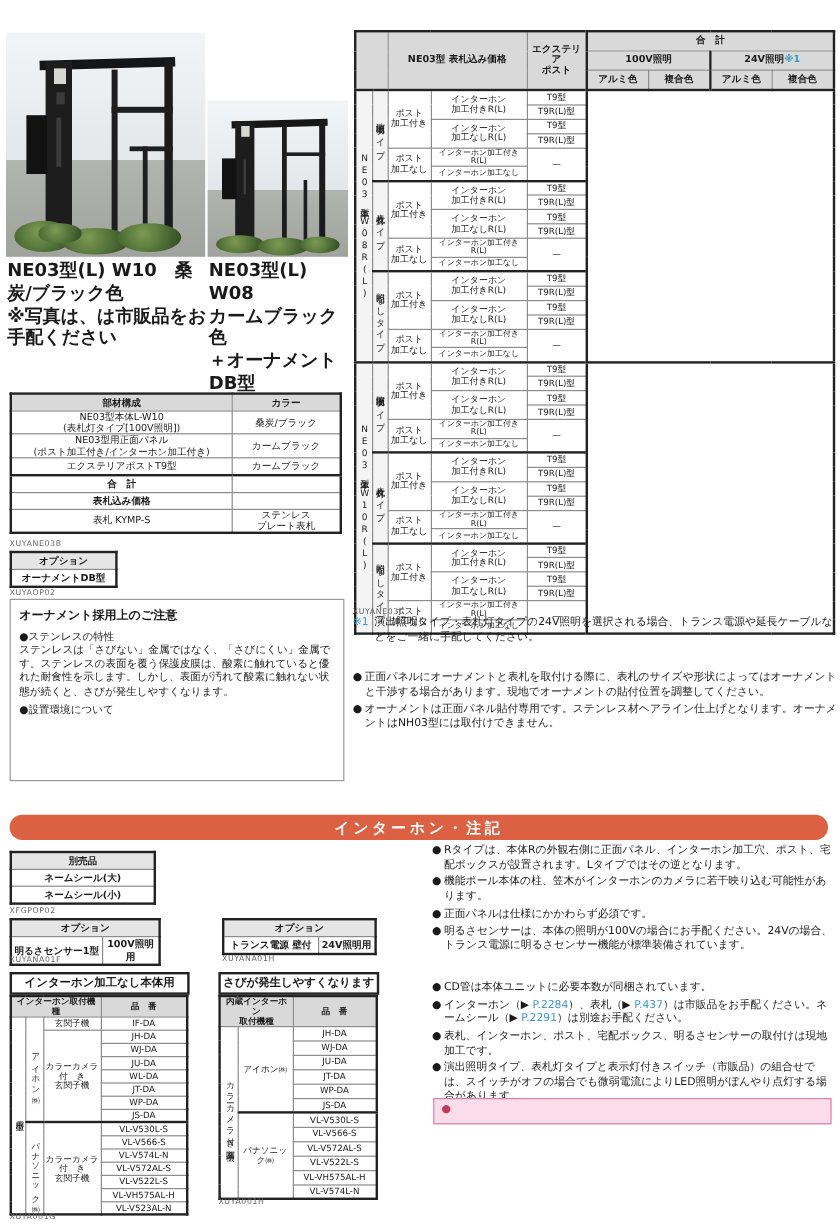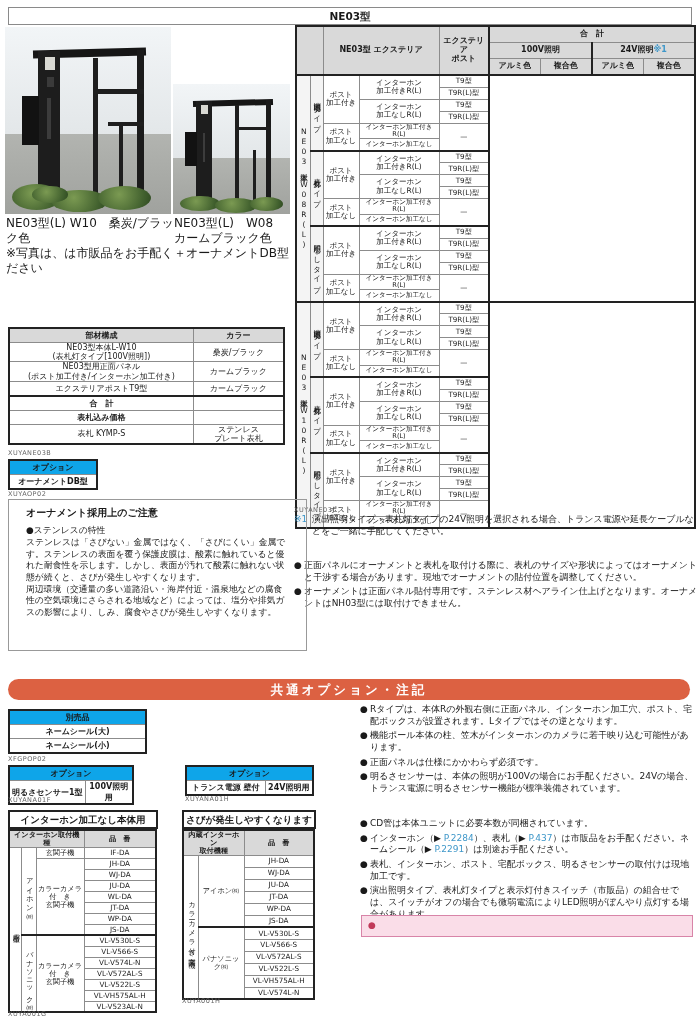--- a/index.html
+++ b/index.html
@@ -57,47 +57,46 @@
   
   #comp{position:absolute;left:8px;top:327px;width:277px;border:2px solid #222;}
   #comp th,#comp td{border:1px solid #8c8c8c;font-size:8px;line-height:1.15;}
   #comp th{background:#d9d9d9;font-weight:bold;height:13px;}
   #comp td{height:13px;}
   #comp tr.thick td{border-top:2px solid #222;}
   #comp td.bold{font-weight:bold;}
   
   .minitable{position:absolute;border:2px solid #222;}
   .minitable th,.minitable td{border:1px solid #8c8c8c;font-size:8px;height:13px;font-weight:bold;}
-  .minitable th{background:#0ea5e9;font-weight:bold;}
-  
-  .notice{position:absolute;left:8px;top:499px;width:263px;height:138px;border:1px solid #999;padding:6px 17px;}
+  .minitable th{background:#e5e5e5;font-weight:bold;}
+  
+  .notice{position:absolute;left:8px;top:499px;width:263px;height:138px;border:1px solid #999;padding:6px 7px;}
   .notice .ttl{font-size:10px;font-weight:bold;margin-bottom:5px;}
   .nh{font-size:8.8px;margin-top:2px;}
   .nb{font-size:8.8px;line-height:1.33;}
   
   .banner{position:absolute;left:8px;top:679px;width:682px;height:21px;background:#dc6142;border-radius:11px;
           color:#fff;font-weight:bold;font-size:12.5px;letter-spacing:3px;text-align:center;line-height:21px;}
   
   .ihtitle{position:absolute;border:2px solid #222;font-weight:bold;font-size:9.5px;text-align:center;line-height:15px;height:15px;}
   .ihtab{position:absolute;border:2px solid #222;}
   .ihtab th,.ihtab td{border:1px solid #8c8c8c;font-size:7.2px;line-height:1.1;}
   .ihtab th{background:#d9d9d9;font-weight:bold;}
   .ihtab td.vt{font-size:7px;}
   .ihtab tr.gsep td{border-top:2px solid #222;}
   
   .warn{position:absolute;left:361px;top:915px;width:318px;background:#fadde8;border:1px solid #d884a8;
         padding:4px 6px;display:flex;font-size:9px;line-height:1.3;color:#c13a5a;}
-  .cap{position:absolute;font-size:12px;line-height:1.25;}
+  .cap{position:absolute;font-size:15px;line-height:1.25;font-weight:bold;}
 </style>
 </head>
 <body>
 
 <div class="page">
 
-  <div class="titlebar"><span>NE03型</span></div>
 
   <div class="photo photo1">
     <i class="beam"></i>
     <i class="postL"></i>
     <i class="plate"></i>
     <i class="ic"></i>
     <i class="slit"></i>
     <i class="sidebox"></i>
     <i class="postR"></i>
     <i class="barV"></i>
@@ -142,21 +141,21 @@
         <col style="width:80px">
         <col style="width:50px">
       <col style="width:51px">
         <col style="width:52px">
         <col style="width:51px">
         <col style="width:52px">
     </colgroup>
     <thead>
       <tr>
         <th colspan="2" rowspan="3"></th>
-        <th colspan="2" rowspan="3">NE03型 エクステリア</th>
+        <th colspan="2" rowspan="3">NE03型 表札込み価格</th>
         <th rowspan="3" class="pre">エクステリア
 ポスト</th>
         <th colspan="4" class="thL">合　計</th>
       </tr>
       <tr>
         <th colspan="2" class="thL">100V照明</th>
         <th colspan="2" class="thL"><span>24V照明</span><span class="mark">※1</span></th>
       </tr>
       <tr>
         <th class="thL">アルミ色</th>
@@ -410,26 +409,26 @@
           <td>オーナメントDB型</td>
         </tr>
   </tbody>
     </table>
   <div class="code" style="left:8px;top:490px;">XUYAOP02</div>
 
   <div class="notice">
     <div class="ttl">オーナメント採用上のご注意</div>
     <div class="nh"><span class="dot">●</span><span>ステンレスの特性</span></div>
     <div class="nb">ステンレスは「さびない」金属ではなく、「さびにくい」金属です。ステンレスの表面を覆う保護皮膜は、酸素に触れていると優れた耐食性を示します。しかし、表面が汚れて酸素に触れない状態が続くと、さびが発生しやすくなります。</div>
-    <div class="nb">周辺環境（交通量の多い道路沿い・海岸付近・温泉地などの腐食性の空気環境にさらされる地域など）によっては、塩分や排気ガスの影響により、しみ、腐食やさびが発生しやすくなります。</div>
+    <div class="nh"><span class="dot">●</span><span>設置環境について</span></div>
   </div>
 
-  <div class="banner">共通オプション・注記</div>
-
-  <table class="minitable" style="left:8px;top:709px;width:139px;">
+  <div class="banner">インターホン・注記</div>
+
+  <table class="minitable" style="left:8px;top:709px;width:122px;">
     <tbody>
         <tr>
           <th>別売品</th>
         </tr>
     <tr>
           <td>ネームシール(大)</td>
         </tr>
     <tr>
           <td>ネームシール(小)</td>
         </tr>

